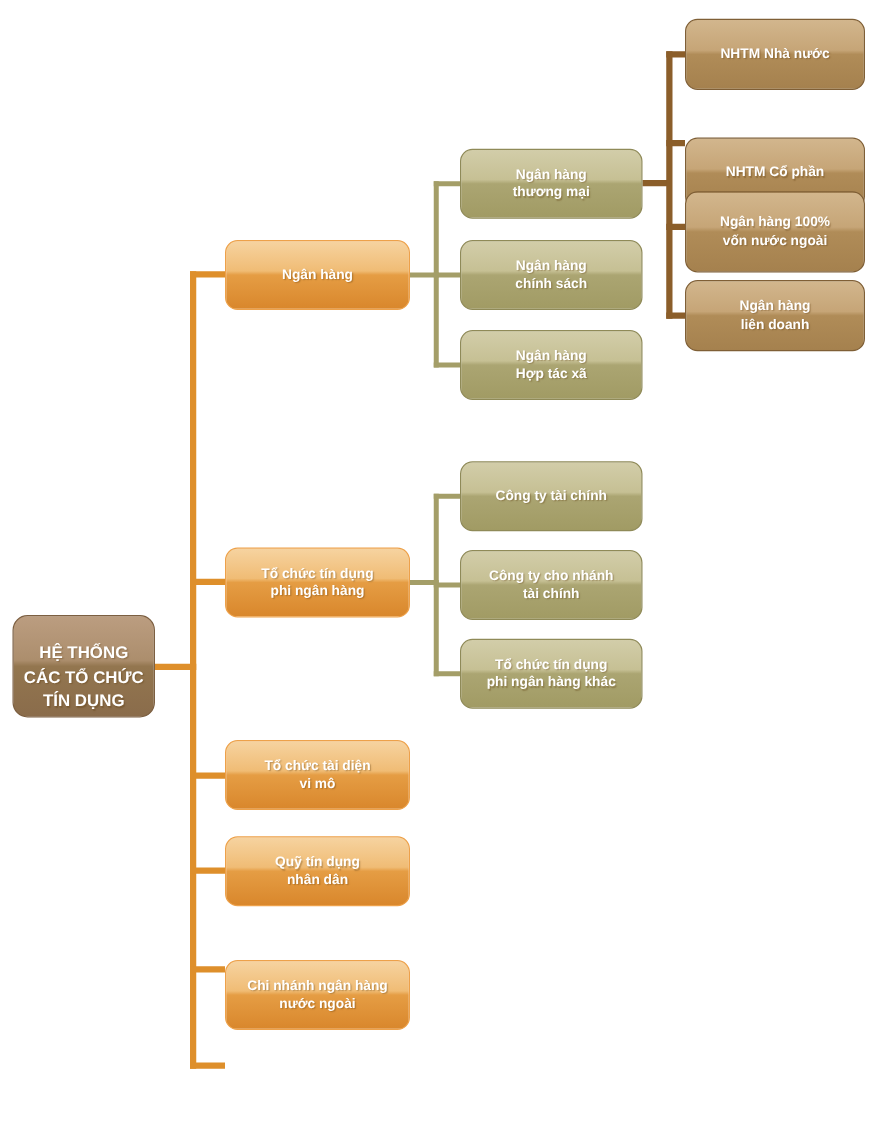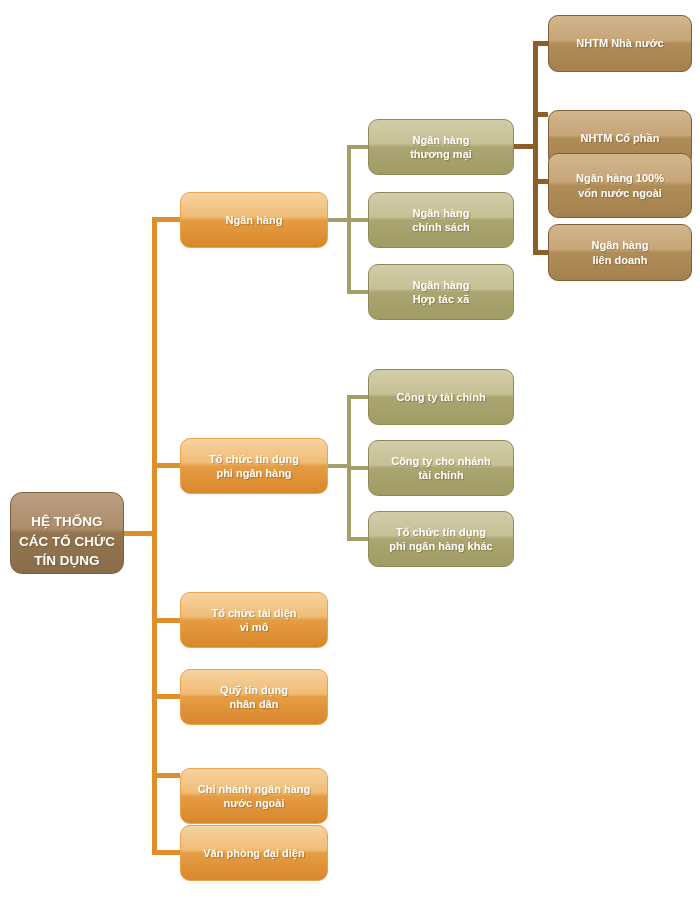--- a/index.html
+++ b/index.html
@@ -110,23 +110,20 @@
 vi mô</span>
   </div>
   <div class="node orange" style="left:180px; top:669px; width:148px; height:56px;">
     <span class="label">Quỹ tín dụng
 nhân dân</span>
   </div>
   <div class="node orange" style="left:180px; top:748px; width:148px; height:56px;margin-top:20px;">
     <span class="label">Chi nhánh ngân hàng
 nước ngoài</span>
   </div>
-  <div class="node orange" style="left:180px; top:825px; width:148px; height:56px;">
-    <span class="label">Văn phòng đại diện</span>
-  </div>
 
   <div class="node olive" style="left:368px; top:119px; width:146px; height:56px;">
     <span class="label">Ngân hàng
 thương mại</span>
   </div>
   <div class="node olive" style="left:368px; top:192px; width:146px; height:56px;">
     <span class="label">Ngân hàng
 chính sách</span>
   </div>
   <div class="node olive" style="left:368px; top:264px; width:146px; height:56px;">

